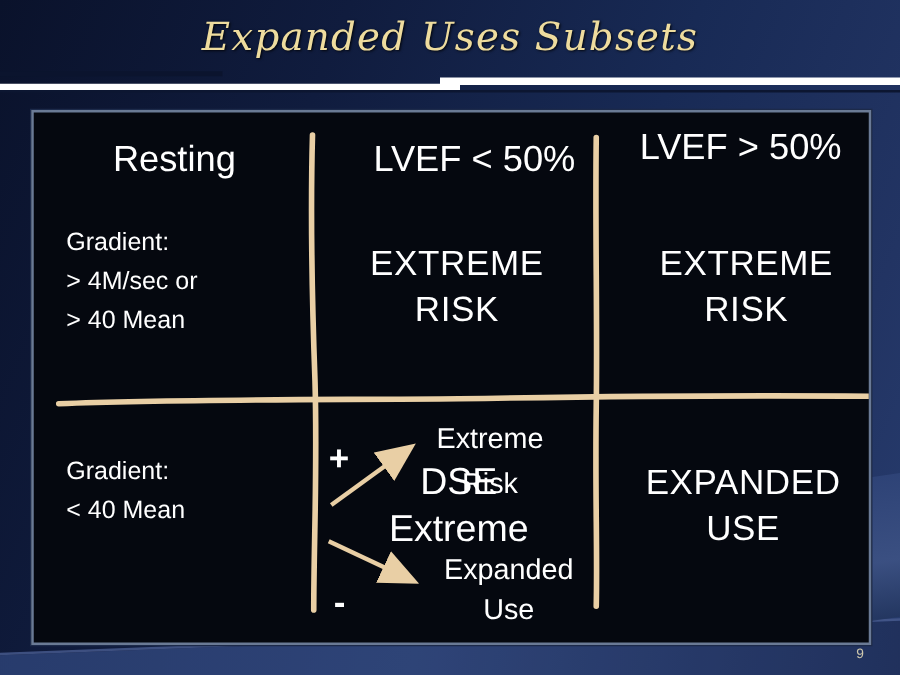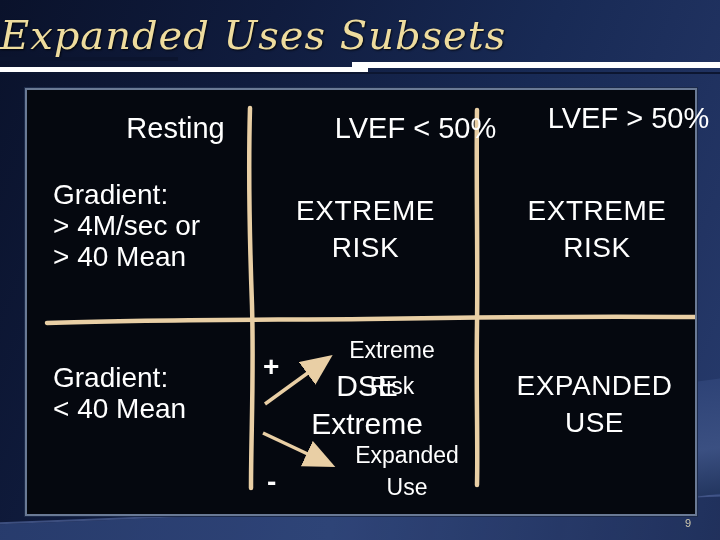--- a/index.html
+++ b/index.html
@@ -14,42 +14,42 @@
     position:absolute; left:-30px; top:508px; width:800px; height:70px;
     background:linear-gradient(100deg,#2c4175 0%, #33497e 45%, #1d2c55 100%);
     transform:rotate(-2.2deg); border-top:2px solid #46598c; opacity:.85;
   }
   .swoosh-right {
     position:absolute; left:694px; top:380px; width:30px; height:115px;
     background:linear-gradient(180deg,#2f4478 0%, #3d5284 60%, #23365f 100%);
     transform:skewY(-8deg); opacity:.9;
   }
   .title {
-    position:absolute; left:0; top:12px; width:720px; 
+    position:absolute; left:0; top:12px; width:720px; text-align:center;
     font-family:"DejaVu Serif", serif; font-style:italic;
-    font-size:40px; letter-spacing:1px; color:#eedc9e;
+    font-size:31px; letter-spacing:1px; color:#eedc9e;
     text-shadow:1px 1px 2px rgba(0,0,0,0.8);
   }
   .rule-dark-top { position:absolute; left:0; top:57px; width:178px; height:4px; background:#0b142e; }
   .rule-white-left { position:absolute; left:0; top:67px; width:368px; height:5px; background:#ffffff; }
   .rule-white-right { position:absolute; left:352px; top:62px; width:368px; height:6px; background:#ffffff; }
   .rule-dark-under { position:absolute; left:0; top:72px; width:720px; height:2px; background:#0c1631; }
 
   .panel {
     position:absolute; left:25px; top:88px; width:672px; height:428px;
     background:#05080f; border:2px solid #6a7a95;
     box-shadow:0 0 0 1px #1c2a4a;
   }
   .panel .overlay { position:absolute; left:0; top:0; width:668px; height:424px; }
 
   .txt { position:absolute; color:#ffffff; }
   .center { text-align:center; }
-  .hdr { font-size:29px;margin-left:36px; }
+  .hdr { font-size:29px; }
   .cellbig { font-size:28px; line-height:37px; letter-spacing:0.5px; }
-  .criteria { font-size:28px; line-height:31px; }
+  .criteria { font-size:20px; line-height:31px; }
   .dse { font-size:30px; line-height:38px; }
   .outcome-top { font-size:23px; line-height:36px; }
   .outcome-bot { font-size:23px; line-height:32px; }
   .sign { font-size:28px; font-weight:bold; }
   .line { display:block; }
 
   .page-number {
     position:absolute; left:676px; top:517px; width:24px; text-align:center;
     font-size:11px; color:#cfc9ae;
   }

